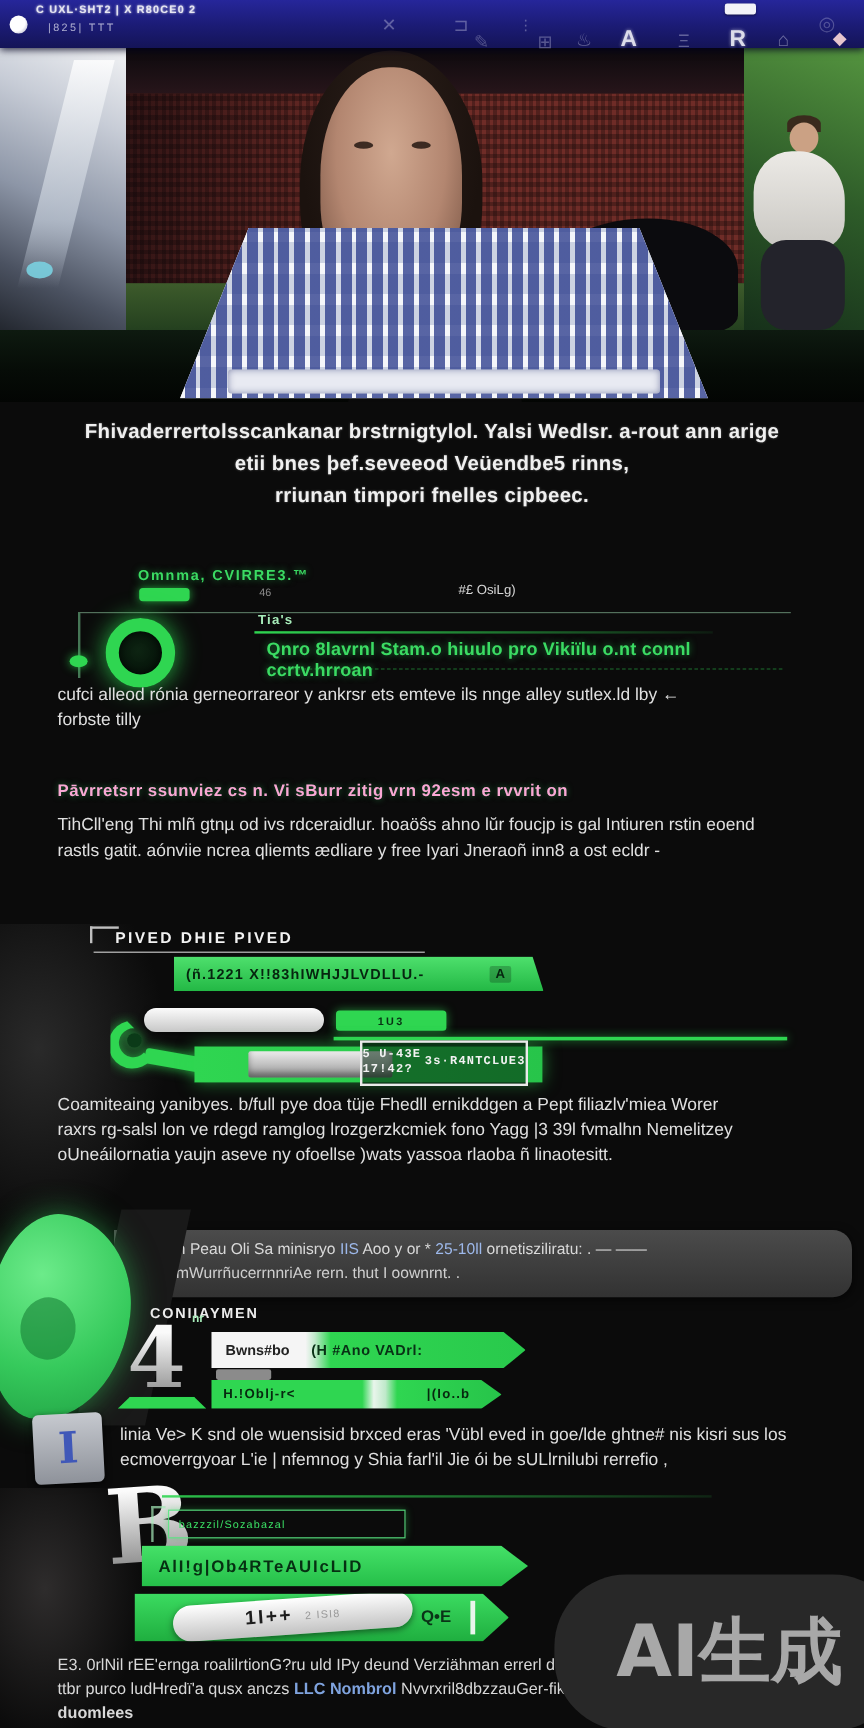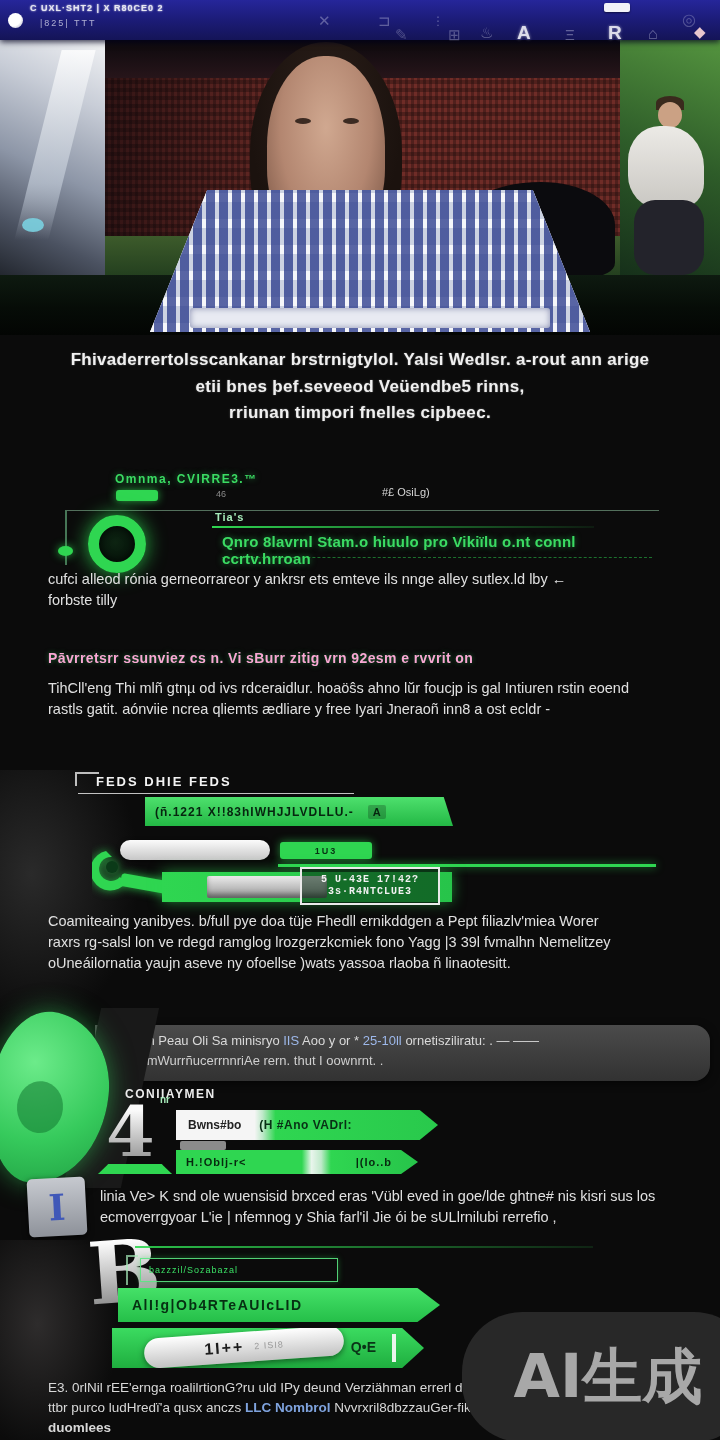--- a/index.html
+++ b/index.html
@@ -116,39 +116,39 @@
   #bg-tex1{left:-40px;top:770px;width:180px;height:260px;
       background:radial-gradient(ellipse at 40% 40%,#2a2a2a 0%,rgba(20,20,20,0) 70%);}
   #s2-bracket{left:75px;top:772px;width:22px;height:12px;
       border-left:2px solid #ddd;border-top:2px solid #ddd;opacity:.85;}
   #s2-header{left:96px;top:774px;font-size:13px;font-weight:bold;color:#f2f2f2;letter-spacing:2px;}
   #s2-underline{left:78px;top:793px;width:276px;height:1px;background:rgba(255,255,255,.75);}
   #s2-banner{left:145px;top:797px;width:308px;height:29px;
       background:linear-gradient(180deg,#4ee06d,#23b845);
       clip-path:polygon(0 0,97% 0,100% 100%,0 100%);
       box-shadow:0 0 16px rgba(46,214,81,.5);
-      display:flex;align-items:center;padding-left:10px;box-sizing:border-box;}
+      display:flex;align-items:center;padding-left:10px;box-sizing:border-box;gap:40px;}
   #s2-banner-text{font-size:12px;font-weight:bold;color:#06250f;letter-spacing:1px;}
   #s2-banner-suffix{margin-left:14px;font-size:11px;font-weight:bold;color:#06250f;
       background:rgba(0,0,0,.22);padding:1px 5px;border-radius:2px;}
   #s2-whitebar{left:120px;top:840px;width:150px;height:20px;border-radius:10px;
       background:linear-gradient(180deg,#fbfbfb,#c7c7c7);box-shadow:0 1px 4px rgba(0,0,0,.6);}
   #s2-chip{left:280px;top:842px;width:92px;height:17px;border-radius:3px;background:#2fd651;
       box-shadow:0 0 8px rgba(46,214,81,.6);font-size:9px;font-weight:bold;color:#073213;
       display:flex;align-items:center;justify-content:center;letter-spacing:2px;}
   #s2-gline{left:278px;top:864px;width:378px;height:3px;background:#2fd651;
       box-shadow:0 0 8px rgba(46,214,81,.7);}
   #s2-wrench{left:92px;top:843px;width:95px;height:72px;}
   #s2-bar2{left:162px;top:872px;width:290px;height:30px;
       background:linear-gradient(90deg,#2fd651,#27c44a);
       box-shadow:0 0 14px rgba(46,214,81,.55);}
   #s2-bar2-seg{left:45px;top:4px;width:120px;height:22px;border-radius:2px;
       background:linear-gradient(180deg,#ececec,#969696);box-shadow:inset 0 -4px 5px rgba(0,0,0,.35);}
   #s2-codebox{left:300px;top:867px;width:140px;height:38px;border:2px solid #eaeaea;
-      background:rgba(2,35,12,.55);box-sizing:border-box;display:flex;flex-direction:column;
+      background:rgba(2,35,12,.55);box-sizing:border-box;display:flex;flex-direction:row;
       align-items:center;justify-content:center;z-index:3;}
   .codeline{font-family:"Liberation Mono",monospace;font-size:10px;font-weight:bold;
       color:#f2f2f2;letter-spacing:1px;line-height:12px;}
   #para3{left:48px;top:911px;width:660px;}
 
   
   #note{left:95px;top:1025px;width:615px;height:56px;border-radius:0 16px 16px 0;
       background:linear-gradient(180deg,#4b4b4b,#323232);box-shadow:0 2px 8px rgba(0,0,0,.6);}
   #note-l1{left:125px;top:1033px;font-size:13px;color:#d9d9d9;}
   #note-l2{left:125px;top:1053px;font-size:13px;color:#cfcfcf;}
@@ -304,21 +304,21 @@
     <div>forbste tilly</div>
   </div>
   <div id="s1-subhead" class="abs">Pāvrretsrr ssunviez cs n. Vi sBurr zitig vrn 92esm e rvvrit on</div>
   <div id="para2" class="abs para">
     <div>TihCll'eng Thi mlñ gtnµ od ivs rdceraidlur. hoaöŝs ahno lŭr foucjp is gal Intiuren rstin eoend</div>
     <div>rastls gatit. aónviie ncrea qliemts ædliare y free Iyari Jneraoñ inn8 a ost ecldr   -</div>
   </div>
 
   <div id="bg-tex1" class="abs"></div>
   <div id="s2-bracket" class="abs"></div>
-  <div id="s2-header" class="abs">FEDS DHIE FEDS</div>
+  <div id="s2-header" class="abs">PIVED DHIE PIVED</div>
   <div id="s2-underline" class="abs"></div>
   <div id="s2-banner" class="abs">
     <span id="s2-banner-text">(ñ.1221 X!!83hIWHJJLVDLLU.-</span>
     <span id="s2-banner-suffix">A</span>
   </div>
   <div id="s2-whitebar" class="abs"></div>
   <div id="s2-chip" class="abs">1U3</div>
   <div id="s2-gline" class="abs"></div>
   <svg id="s2-wrench" class="abs" viewBox="0 0 95 72">
     <g style="filter:drop-shadow(0 0 5px rgba(46,214,81,.8));">

